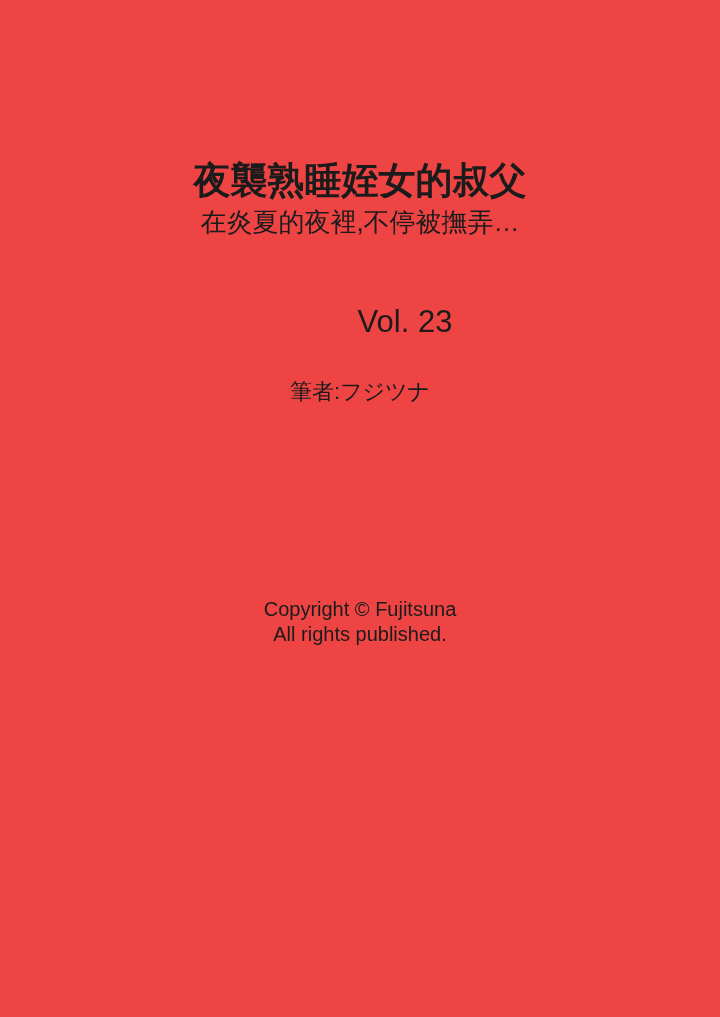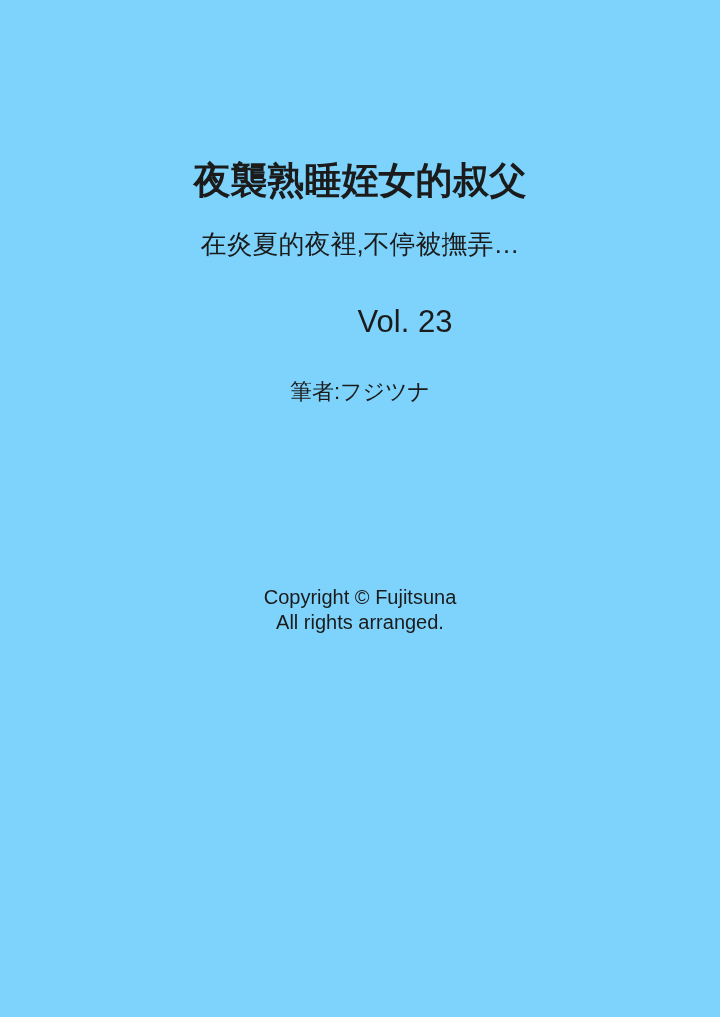--- a/index.html
+++ b/index.html
@@ -4,61 +4,61 @@
 <style>
   html, body {
     margin: 0;
     padding: 0;
     background: #ffffff;
   }
   .page {
     position: relative;
     width: 720px;
     height: 1017px;
-    background: #7dd3fc;
+    background: #ef4444;
     font-family: "Liberation Sans", sans-serif;
     color: #1b1b1b;
     overflow: hidden;
   }
   .line {
     position: absolute;
     left: 0;
     width: 100%;
     text-align: center;
     white-space: nowrap;
   }
   .title {
     top: 161px;
     font-size: 37px;
     font-weight: 700;
     line-height: 1.1;
     letter-spacing: 0px;
   }
   .subtitle {
-    top: 230px;
+    top: 208px;
     font-size: 26px;
     font-weight: 400;
     line-height: 1.15;
   }
   .volume {
     top: 306px;
     font-size: 31px;
     font-weight: 400;
     line-height: 1.05;
     margin-left: 45px;
   }
   .author {
     top: 379px;
     font-size: 22px;
     font-weight: 400;
     line-height: 1.15;
   }
   .copyright {
     position: absolute;
-    top: 585px;
+    top: 597px;
     left: 0;
     width: 100%;
     text-align: center;
     font-size: 20px;
     font-weight: 400;
     line-height: 25px;
   }
 </style>
 </head>
 <body>
@@ -68,16 +68,16 @@
   <div class="line title">夜襲熟睡姪女的叔父</div>
 
   <div class="line subtitle">在炎夏的夜裡,不停被撫弄…</div>
 
   <div class="line volume">Vol. 23</div>
 
   <div class="line author">筆者:フジツナ</div>
 
   <div class="copyright">
     <div>Copyright © Fujitsuna</div>
-    <div>All rights arranged.</div>
+    <div>All rights published.</div>
   </div>
 
 </div>
 
 </body></html>

